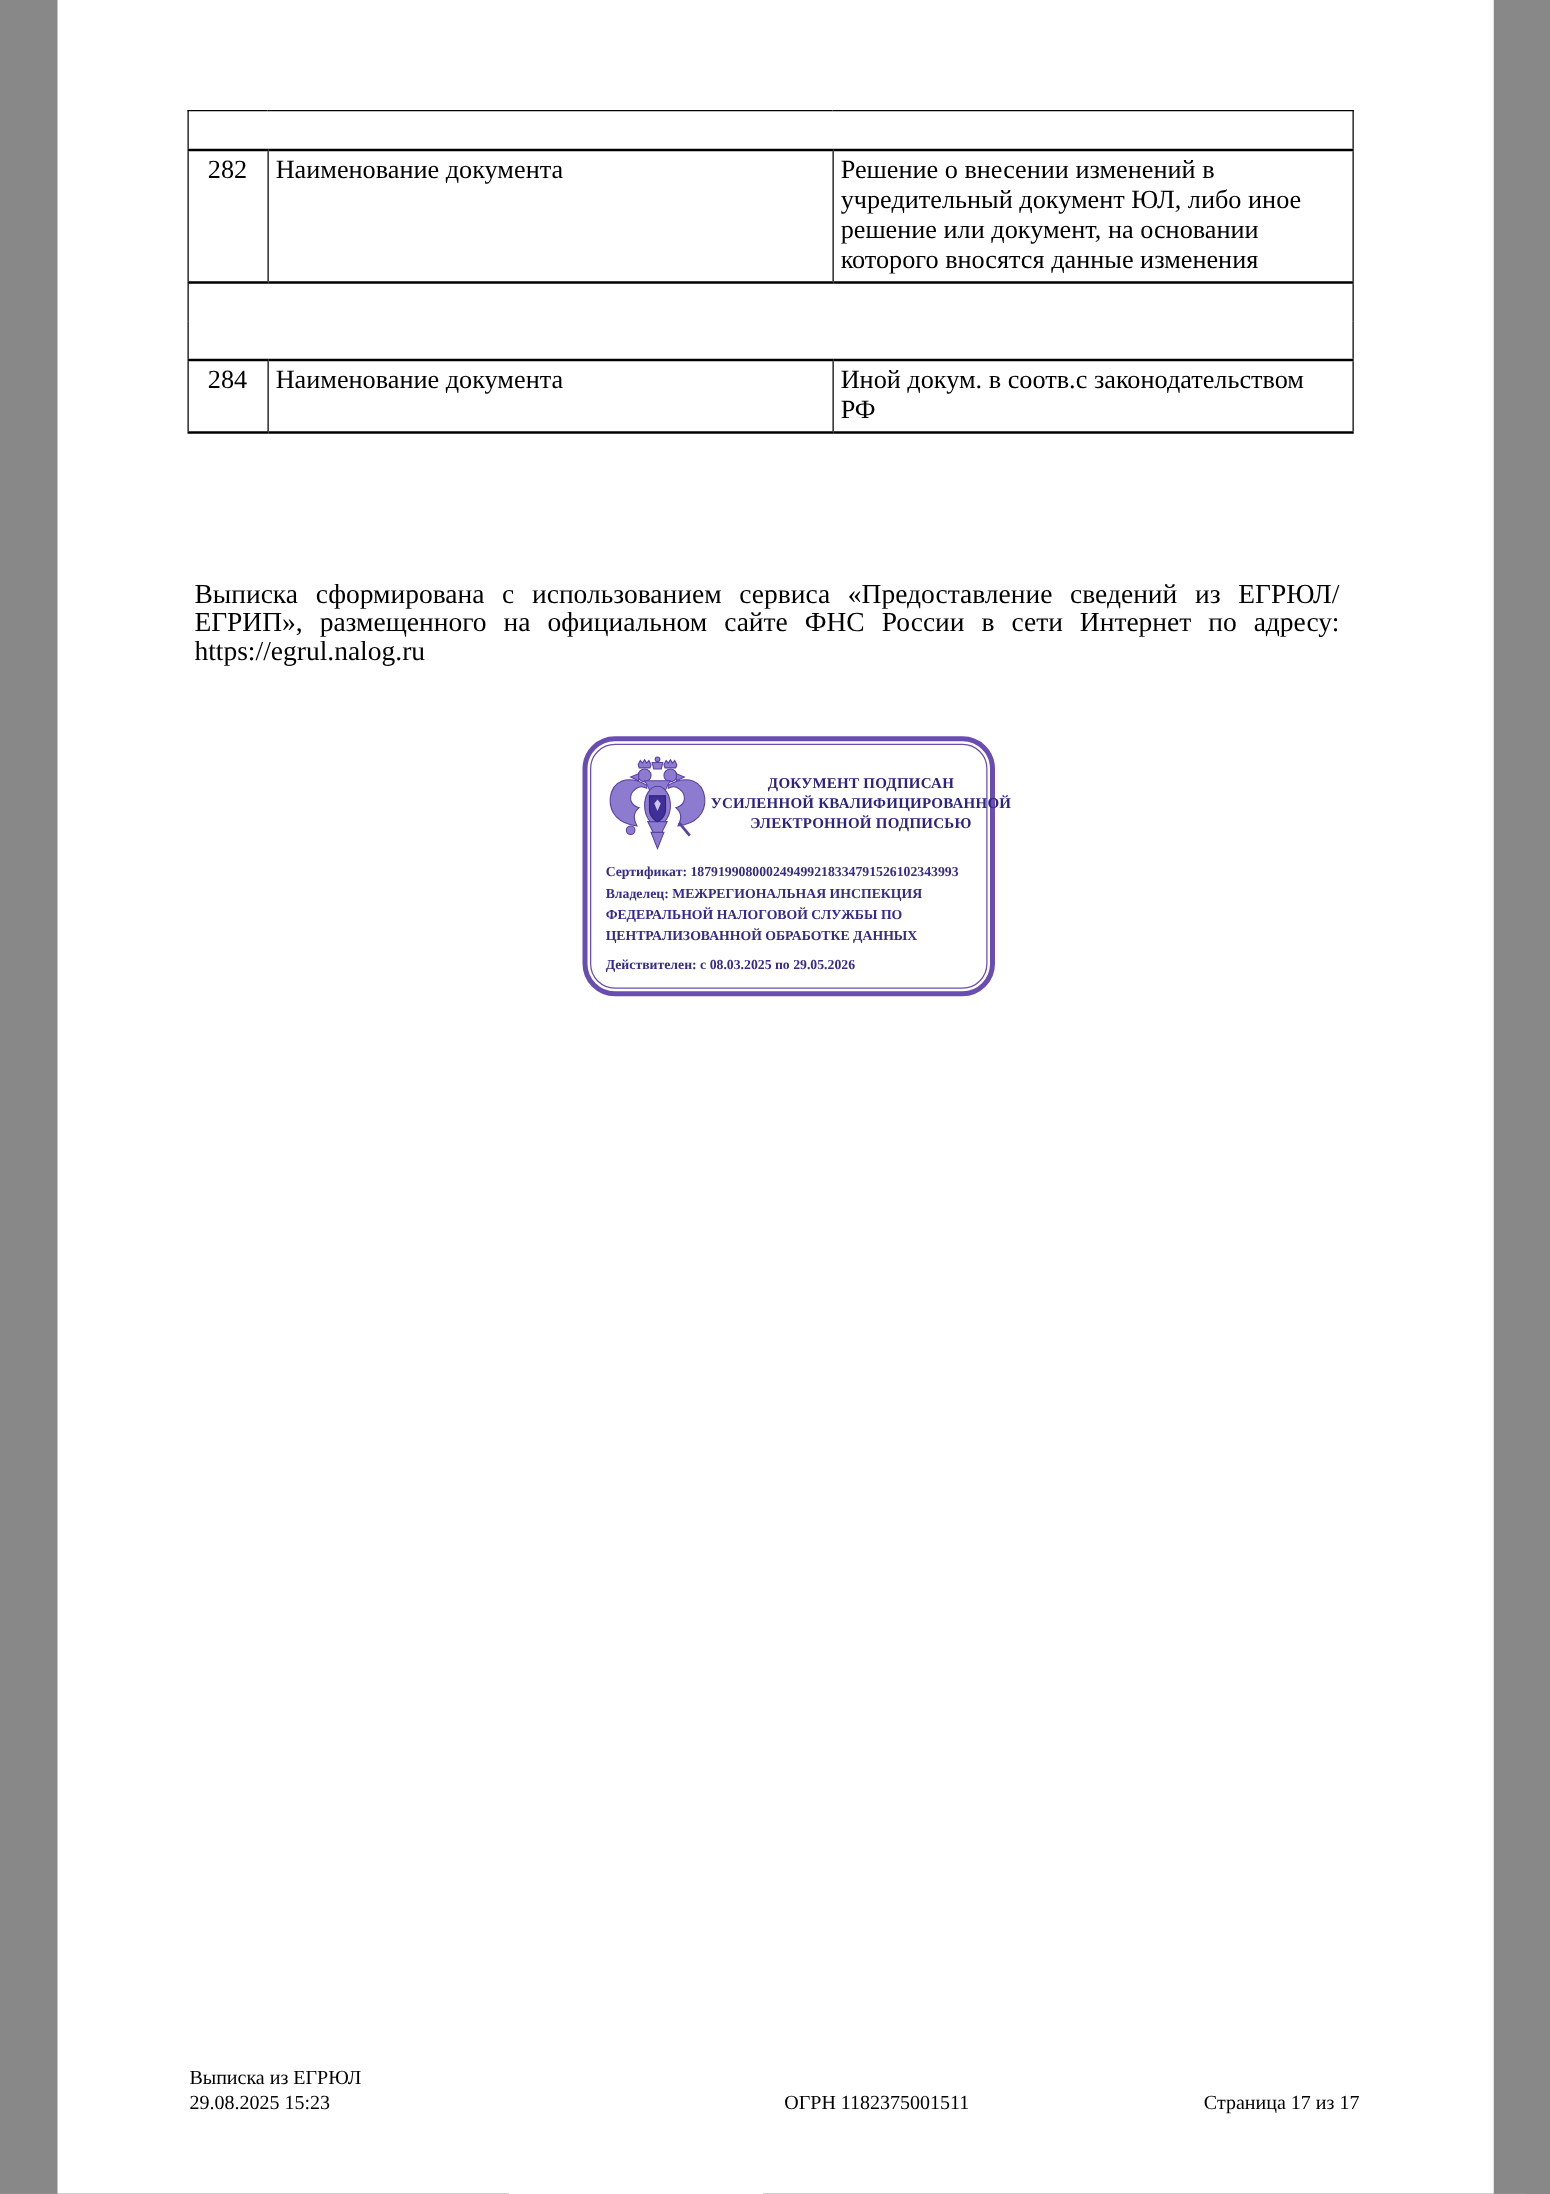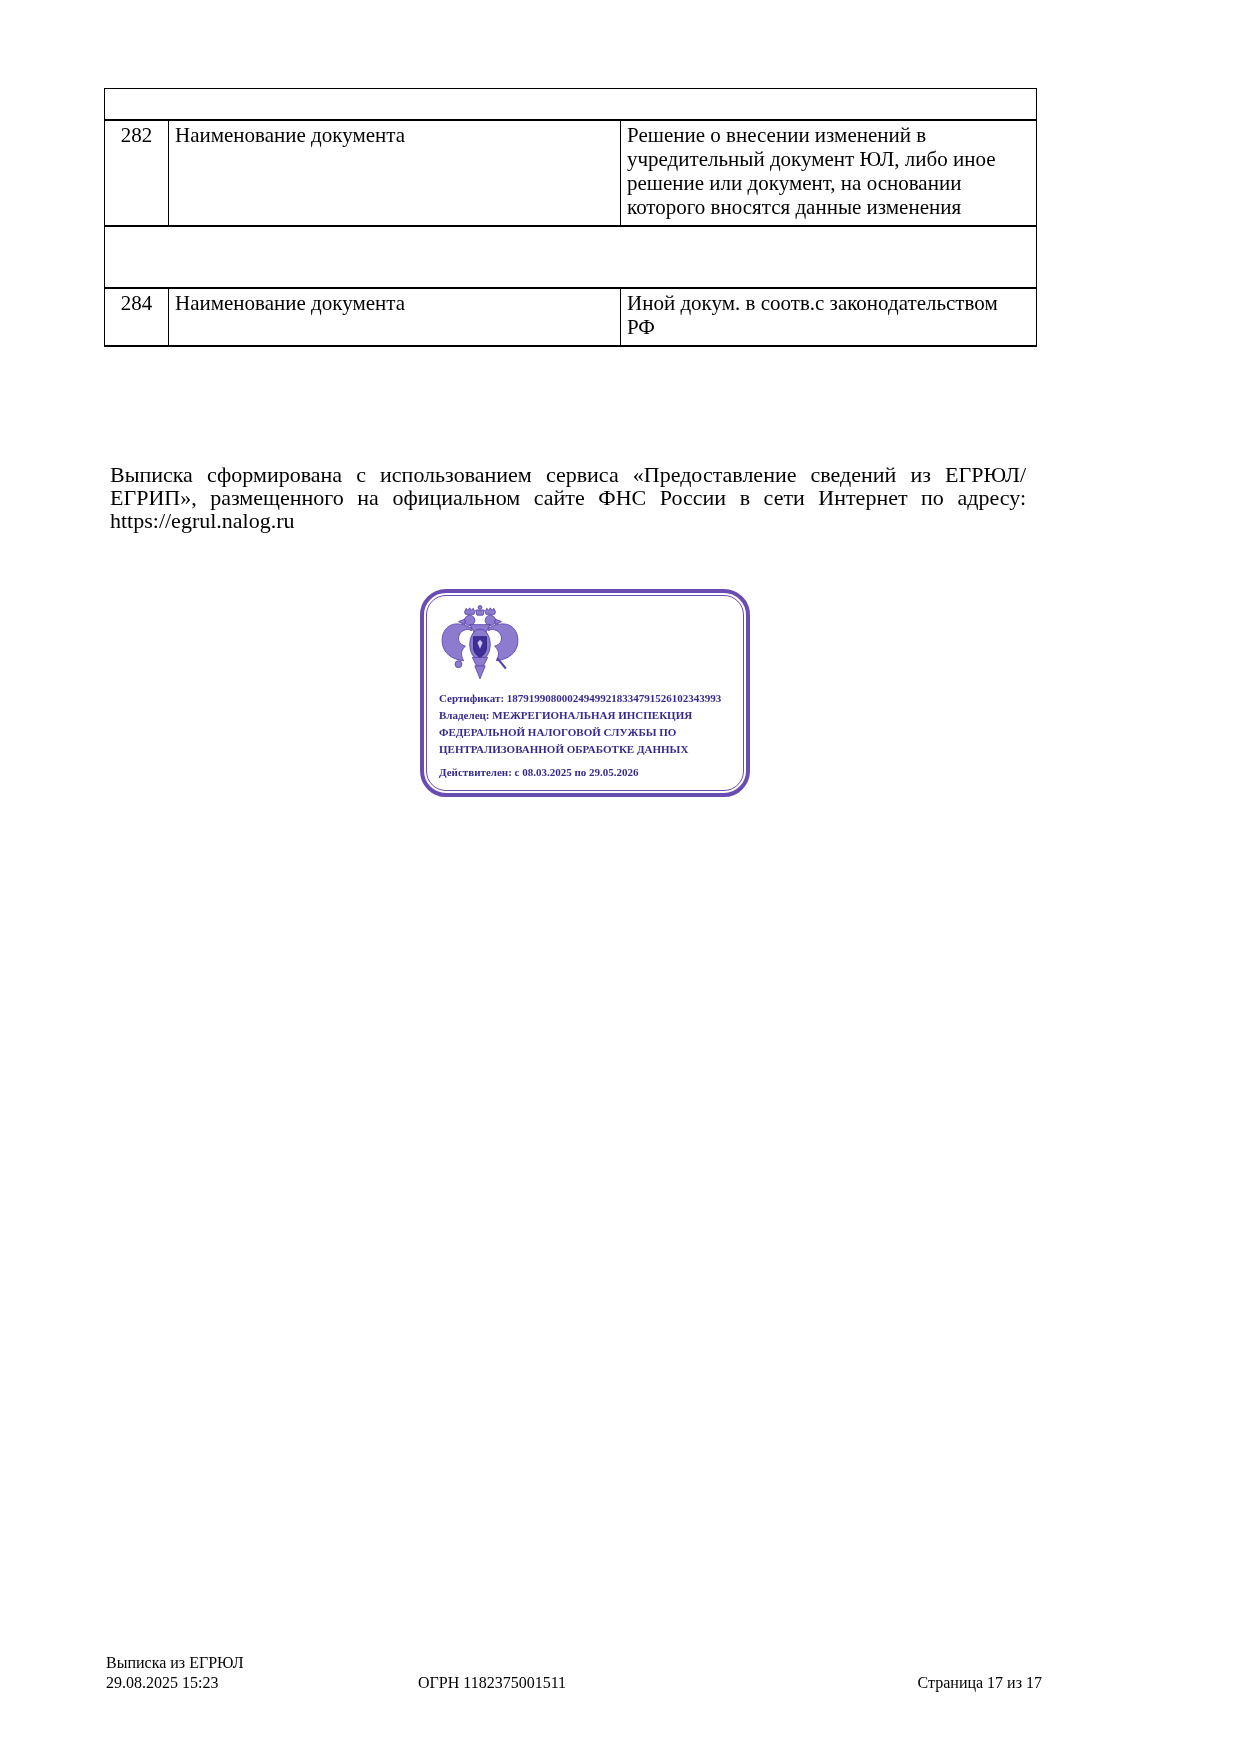--- a/index.html
+++ b/index.html
@@ -1,17 +1,17 @@
 <!DOCTYPE html>
 <html><head>
 <meta charset="utf-8">
 <style>
   html,body{margin:0;padding:0;background:#888;}
   .page{
-    position:relative;width:1240px;height:1755px;background:#ffffff;
+    position:relative;width:1149px;height:1755px;background:#ffffff;
     margin:0 auto;overflow:hidden;
     font-family:"Liberation Serif", serif;color:#000;
   }
 
   
   table.doc-table{
     position:absolute;left:104px;top:88px;width:932px;
     border-collapse:collapse;table-layout:fixed;
     font-size:21px;line-height:24px;
     border:1px solid #000;
@@ -53,21 +53,21 @@
   }
   .stamp-validity{margin-top:6px;}
 
   
   .footer{
     position:absolute;left:106px;top:1653px;width:936px;
     display:flex;align-items:flex-end;
     font-size:16px;line-height:20px;
   }
   .footer-left{flex:1 1 0;}
-  .footer-center{flex:1 1 0;text-align:left;}
+  .footer-center{flex:1 1 0;text-align:right;}
   .footer-right{flex:1 1 0;text-align:right;}
 </style>
 </head>
 <body>
 
 <div class="page">
 
   <table class="doc-table">
     <colgroup>
         <col class="c-num">
@@ -126,20 +126,25 @@
             <path d="M41,62 L50,80 59,62 Z"></path>
             <path d="M44,72 L50,87 56,72 Z"></path>
 
             <circle cx="25" cy="70" r="4"></circle>
             <path d="M70,63 l10,12" stroke-width="2.5" fill="none"></path>
           </g>
 
           <path d="M42.5,38 h15 v13 c0,7.5 -7.5,11 -7.5,11 s-7.5,-3.5 -7.5,-11 Z" fill="#3f2f96" stroke="#2c2383"></path>
           <path d="M47,45 l3,-3.5 3,3.5 -3,7 Z" fill="#cfc6ee" stroke="none"></path>
         </svg>
+        <div class="stamp-title">
+          <div>ДОКУМЕНТ ПОДПИСАН</div>
+          <div>УСИЛЕННОЙ КВАЛИФИЦИРОВАННОЙ</div>
+          <div>ЭЛЕКТРОННОЙ ПОДПИСЬЮ</div>
+        </div>
       </div>
       <div class="stamp-details">
         <div><span>Сертификат:</span> <span>187919908000249499218334791526102343993</span></div>
         <div><span>Владелец:</span> <span>МЕЖРЕГИОНАЛЬНАЯ ИНСПЕКЦИЯ ФЕДЕРАЛЬНОЙ НАЛОГОВОЙ СЛУЖБЫ ПО ЦЕНТРАЛИЗОВАННОЙ ОБРАБОТКЕ ДАННЫХ</span></div>
         <div class="stamp-validity"><span>Действителен:</span> <span>с 08.03.2025 по 29.05.2026</span></div>
       </div>
     </div>
   </div>
 
   <div class="footer">

